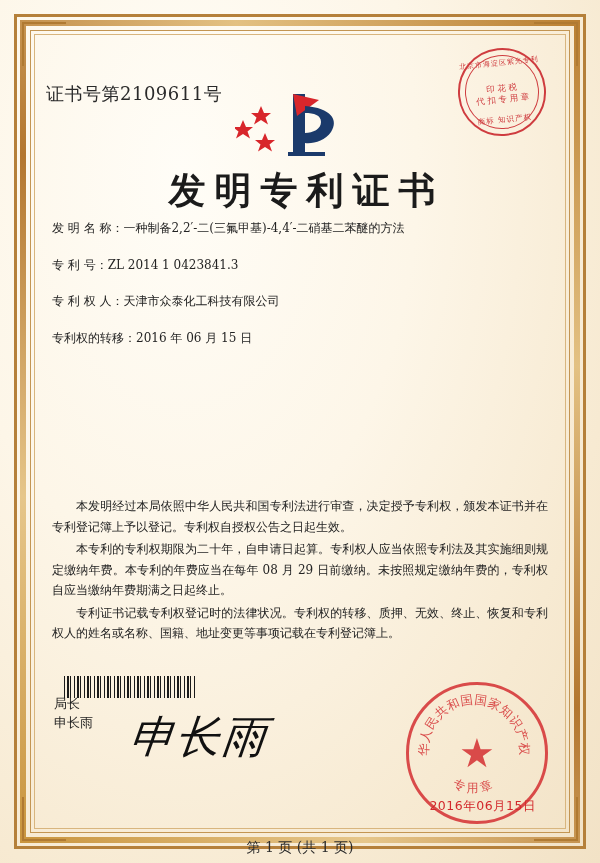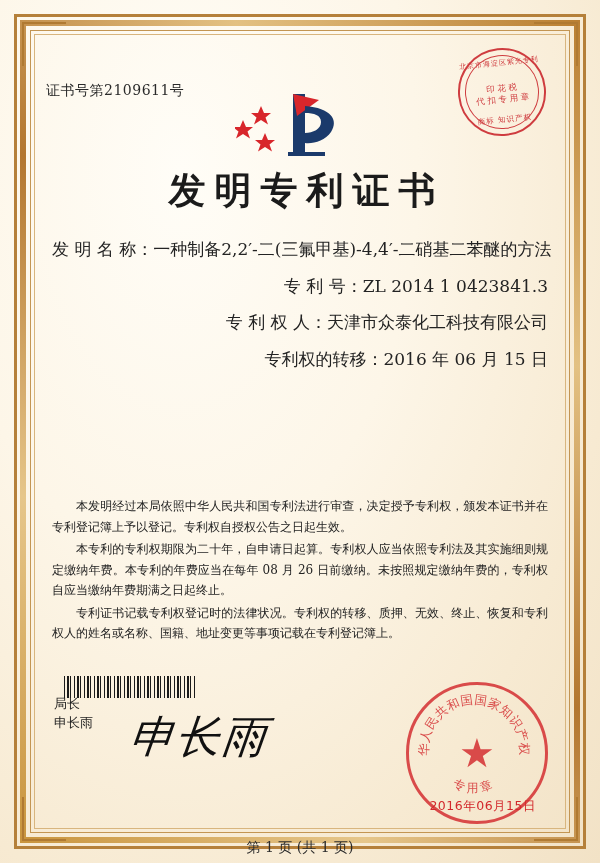--- a/index.html
+++ b/index.html
@@ -61,21 +61,21 @@
   .corner.br { right: 22px; bottom: 22px; border-left: none; border-top: none; }
 
   .content {
     position: absolute;
     left: 46px; top: 46px; right: 46px; bottom: 46px;
   }
 
   .cert-number {
     position: absolute;
     left: 0; top: 36px;
-    font-size: 14px;
+    font-size: 18px;
     color: #2a2a2a;
     letter-spacing: 0.5px;
   }
 
   
   .seal {
     position: absolute;
     right: 8px; top: 2px;
     width: 84px; height: 84px;
     border-radius: 50%;
@@ -134,24 +134,23 @@
     letter-spacing: 9px;
     color: #1b1b1b;
     font-weight: bold;
     font-family: "DejaVu Serif", "Liberation Serif", serif;
     text-indent: 9px;
   }
 
   .fields {
     position: absolute;
     left: 6px; right: 6px;
-    top: 195px;
-    font-size: 17px;
+    top: 174px;
+    font-size: 12px;
     color: #232323;
-    text-align: right;
   }
   .field-row {
     margin-bottom: 20.5px;
     line-height: 16px;
     white-space: nowrap;
   }
   .field-label {
     display: inline-block;
   }
   .field-value {
@@ -297,21 +296,21 @@
       <div class="field-row">
         <span class="field-label">专 利 权 人：</span><span class="field-value">天津市众泰化工科技有限公司</span>
       </div>
       <div class="field-row">
         <span class="field-label">专利权的转移：</span><span class="field-value">2016 年 06 月 15 日</span>
       </div>
     </div>
 
     <div class="paragraphs">
       <p>本发明经过本局依照中华人民共和国专利法进行审查，决定授予专利权，颁发本证书并在专利登记簿上予以登记。专利权自授权公告之日起生效。</p>
-      <p>本专利的专利权期限为二十年，自申请日起算。专利权人应当依照专利法及其实施细则规定缴纳年费。本专利的年费应当在每年 08 月 26 日前缴纳。未按照规定缴纳年费的，专利权自应当缴纳年费期满之日起终止。</p>
+      <p>本专利的专利权期限为二十年，自申请日起算。专利权人应当依照专利法及其实施细则规定缴纳年费。本专利的年费应当在每年 08 月 29 日前缴纳。未按照规定缴纳年费的，专利权自应当缴纳年费期满之日起终止。</p>
       <p>专利证书记载专利权登记时的法律状况。专利权的转移、质押、无效、终止、恢复和专利权人的姓名或名称、国籍、地址变更等事项记载在专利登记簿上。</p>
     </div>
 
     <div class="barcode"></div>
 
     <div class="signature-block">
       <div>局长</div>
       <div>申长雨</div>
     </div>
     <div class="sig-script">申长雨</div>

